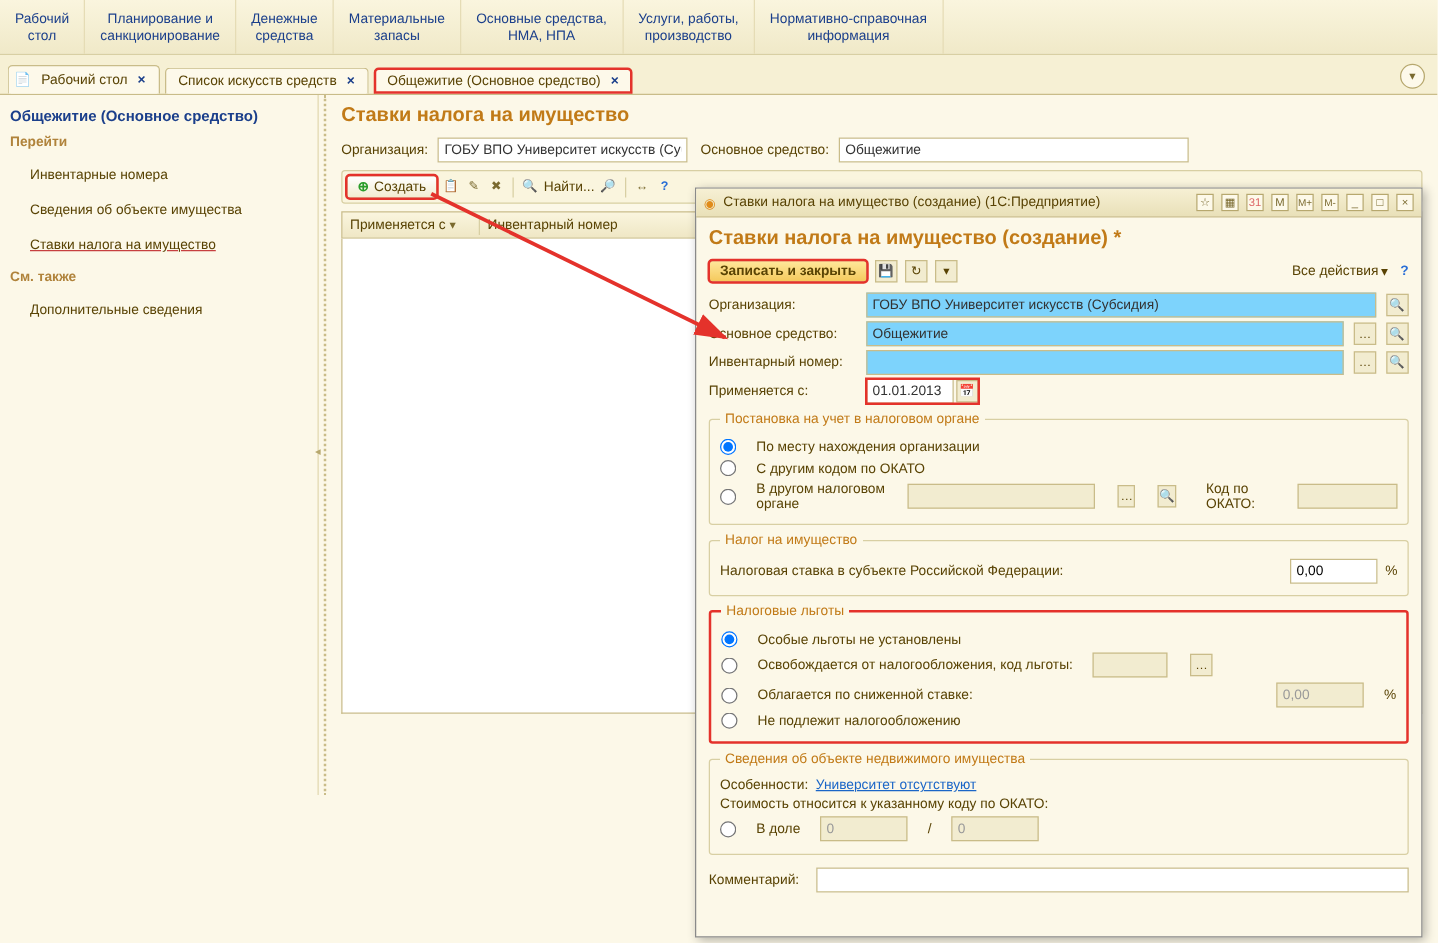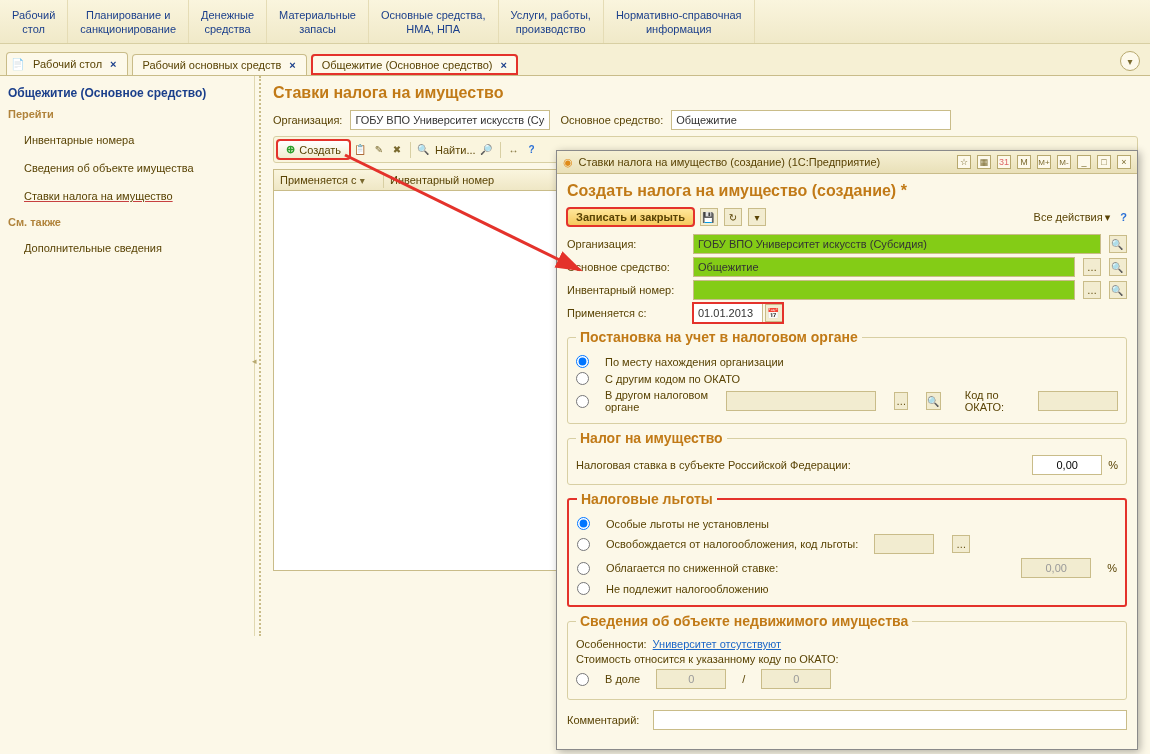--- a/index.html
+++ b/index.html
@@ -33,28 +33,28 @@
 .grid-head{display:flex;border:1px solid #c9bc89;background:linear-gradient(#faf5de,#efe7c5);height:22px;align-items:center}
 .gh{padding:2px 6px;border-right:1px solid #d8cfa3;font-size:11px;color:#594304}
 .grid-body{border:1px solid #c9bc89;border-top:none;height:380px;background:#fff}
 .modal{position:absolute;left:556px;top:150px;width:582px;height:600px;background:#fcf8e8;border:1px solid #8a8a8a;box-shadow:2px 2px 8px rgba(0,0,0,.3);display:flex;flex-direction:column}
 .modal-title{background:linear-gradient(#f6f0d4,#e9e0b8);border-bottom:1px solid #c9bc89;padding:4px 6px;display:flex;align-items:center;gap:6px;font-size:11px;color:#594304}
 .modal-title .grow{flex:1}
 .win-ico{width:14px;height:14px;border:1px solid #b7a86e;display:inline-flex;align-items:center;justify-content:center;font-size:9px;color:#7a6a2f;background:#fdf9ea}
 .modal-body{padding:8px 10px;overflow:auto;flex:1}
 .m-row{display:flex;align-items:center;margin:3px 0;gap:6px}
 .m-lbl{width:120px;color:#594304}
-.m-field{flex:1;border:1px solid #c9bc89;height:20px;background:#84cc16;padding:2px 4px;font-size:11px;color:#333;display:flex;align-items:center}
+.m-field{flex:1;border:1px solid #c9bc89;height:20px;background:#7dd3fc;padding:2px 4px;font-size:11px;color:#333;display:flex;align-items:center}
 .sq{width:18px;height:18px;border:1px solid #c9bc89;background:#f2ecd0;display:inline-flex;align-items:center;justify-content:center;font-size:10px;margin-left:2px;cursor:pointer}
 fieldset{border:1px solid #d8cfa3;border-radius:3px;margin:6px 0;padding:6px 8px}
 fieldset.hl{border:2px solid #e4322b}
-legend{color:#c17a17;font-weight:bold;font-size:14px;padding:0 4px}
+legend{color:#c17a17;font-weight:normal;font-size:11px;padding:0 4px}
 .radio{display:flex;align-items:center;gap:16px;margin:4px 0;font-size:11px;color:#594304}
 .radio input{margin:0}
-.num{width:70px;text-align:center;border:1px solid #c9bc89;height:20px;padding:2px 4px;background:#fff;font-size:11px}
+.num{width:70px;text-align:left;border:1px solid #c9bc89;height:20px;padding:2px 4px;background:#fff;font-size:11px}
 .num.dis{background:#f2ecd0;color:#999}
 .link{color:#1b66c7;text-decoration:underline;cursor:pointer}
 .date-hl{outline:2px solid #e4322b;display:inline-flex;align-items:center;outline-offset:-1px}
 .save-hl{outline:2px solid #e4322b;outline-offset:-1px}
 .all-actions{display:flex;align-items:center;gap:2px;font-size:11px;color:#594304;cursor:pointer}
 svg.arrow-svg{position:absolute;left:290px;top:145px;pointer-events:none;z-index:5}
 .small-ico{font-size:10px;color:#7a6a2f}
 </style>
 </head>
 <body>
@@ -69,21 +69,21 @@
   <div class="nav-item">Нормативно-справочная<br>информация</div>
 </div>
 
 <div class="tabbar">
   <div class="tab icon-tab">
     <span class="ico">📄</span>
     <span>Рабочий стол</span>
     <span class="close">×</span>
   </div>
   <div class="tab">
-    <span>Рабочий основных средств</span>
+    <span>Список искусств средств</span>
     <span class="close">×</span>
   </div>
   <div class="tab hl">
     <span>Общежитие (Основное средство)</span>
     <span class="close">×</span>
   </div>
   <div class="grow"></div>
   <div class="round-btn">
       <span class="small-ico">▾</span>
     </div>
@@ -150,21 +150,21 @@
     <span class="win-ico">▦</span>
     <span class="win-ico" style="color:#d66">31</span>
     <span class="win-ico">M</span>
     <span class="win-ico" style="font-size:8px">M+</span>
     <span class="win-ico" style="font-size:8px">M-</span>
     <span class="win-ico">_</span>
     <span class="win-ico">□</span>
     <span class="win-ico">×</span>
   </div>
   <div class="modal-body">
-    <h2 class="title">Создать налога на имущество (создание) *</h2>
+    <h2 class="title">Ставки налога на имущество (создание) *</h2>
     <div class="row" style="margin-bottom:8px">
       <div class="btn save-hl" style="background:linear-gradient(#ffe79a,#f5c95d);font-weight:bold">Записать и закрыть</div>
       <span class="sq">💾</span>
       <span class="sq">↻</span>
       <span class="sq">▾</span>
       <span style="flex:1"></span>
       <span class="all-actions"><span>Все действия</span> ▾</span>
       <span style="margin-left:6px;color:#2a6fd6;font-weight:bold">?</span>
     </div>
     <div class="m-row">

